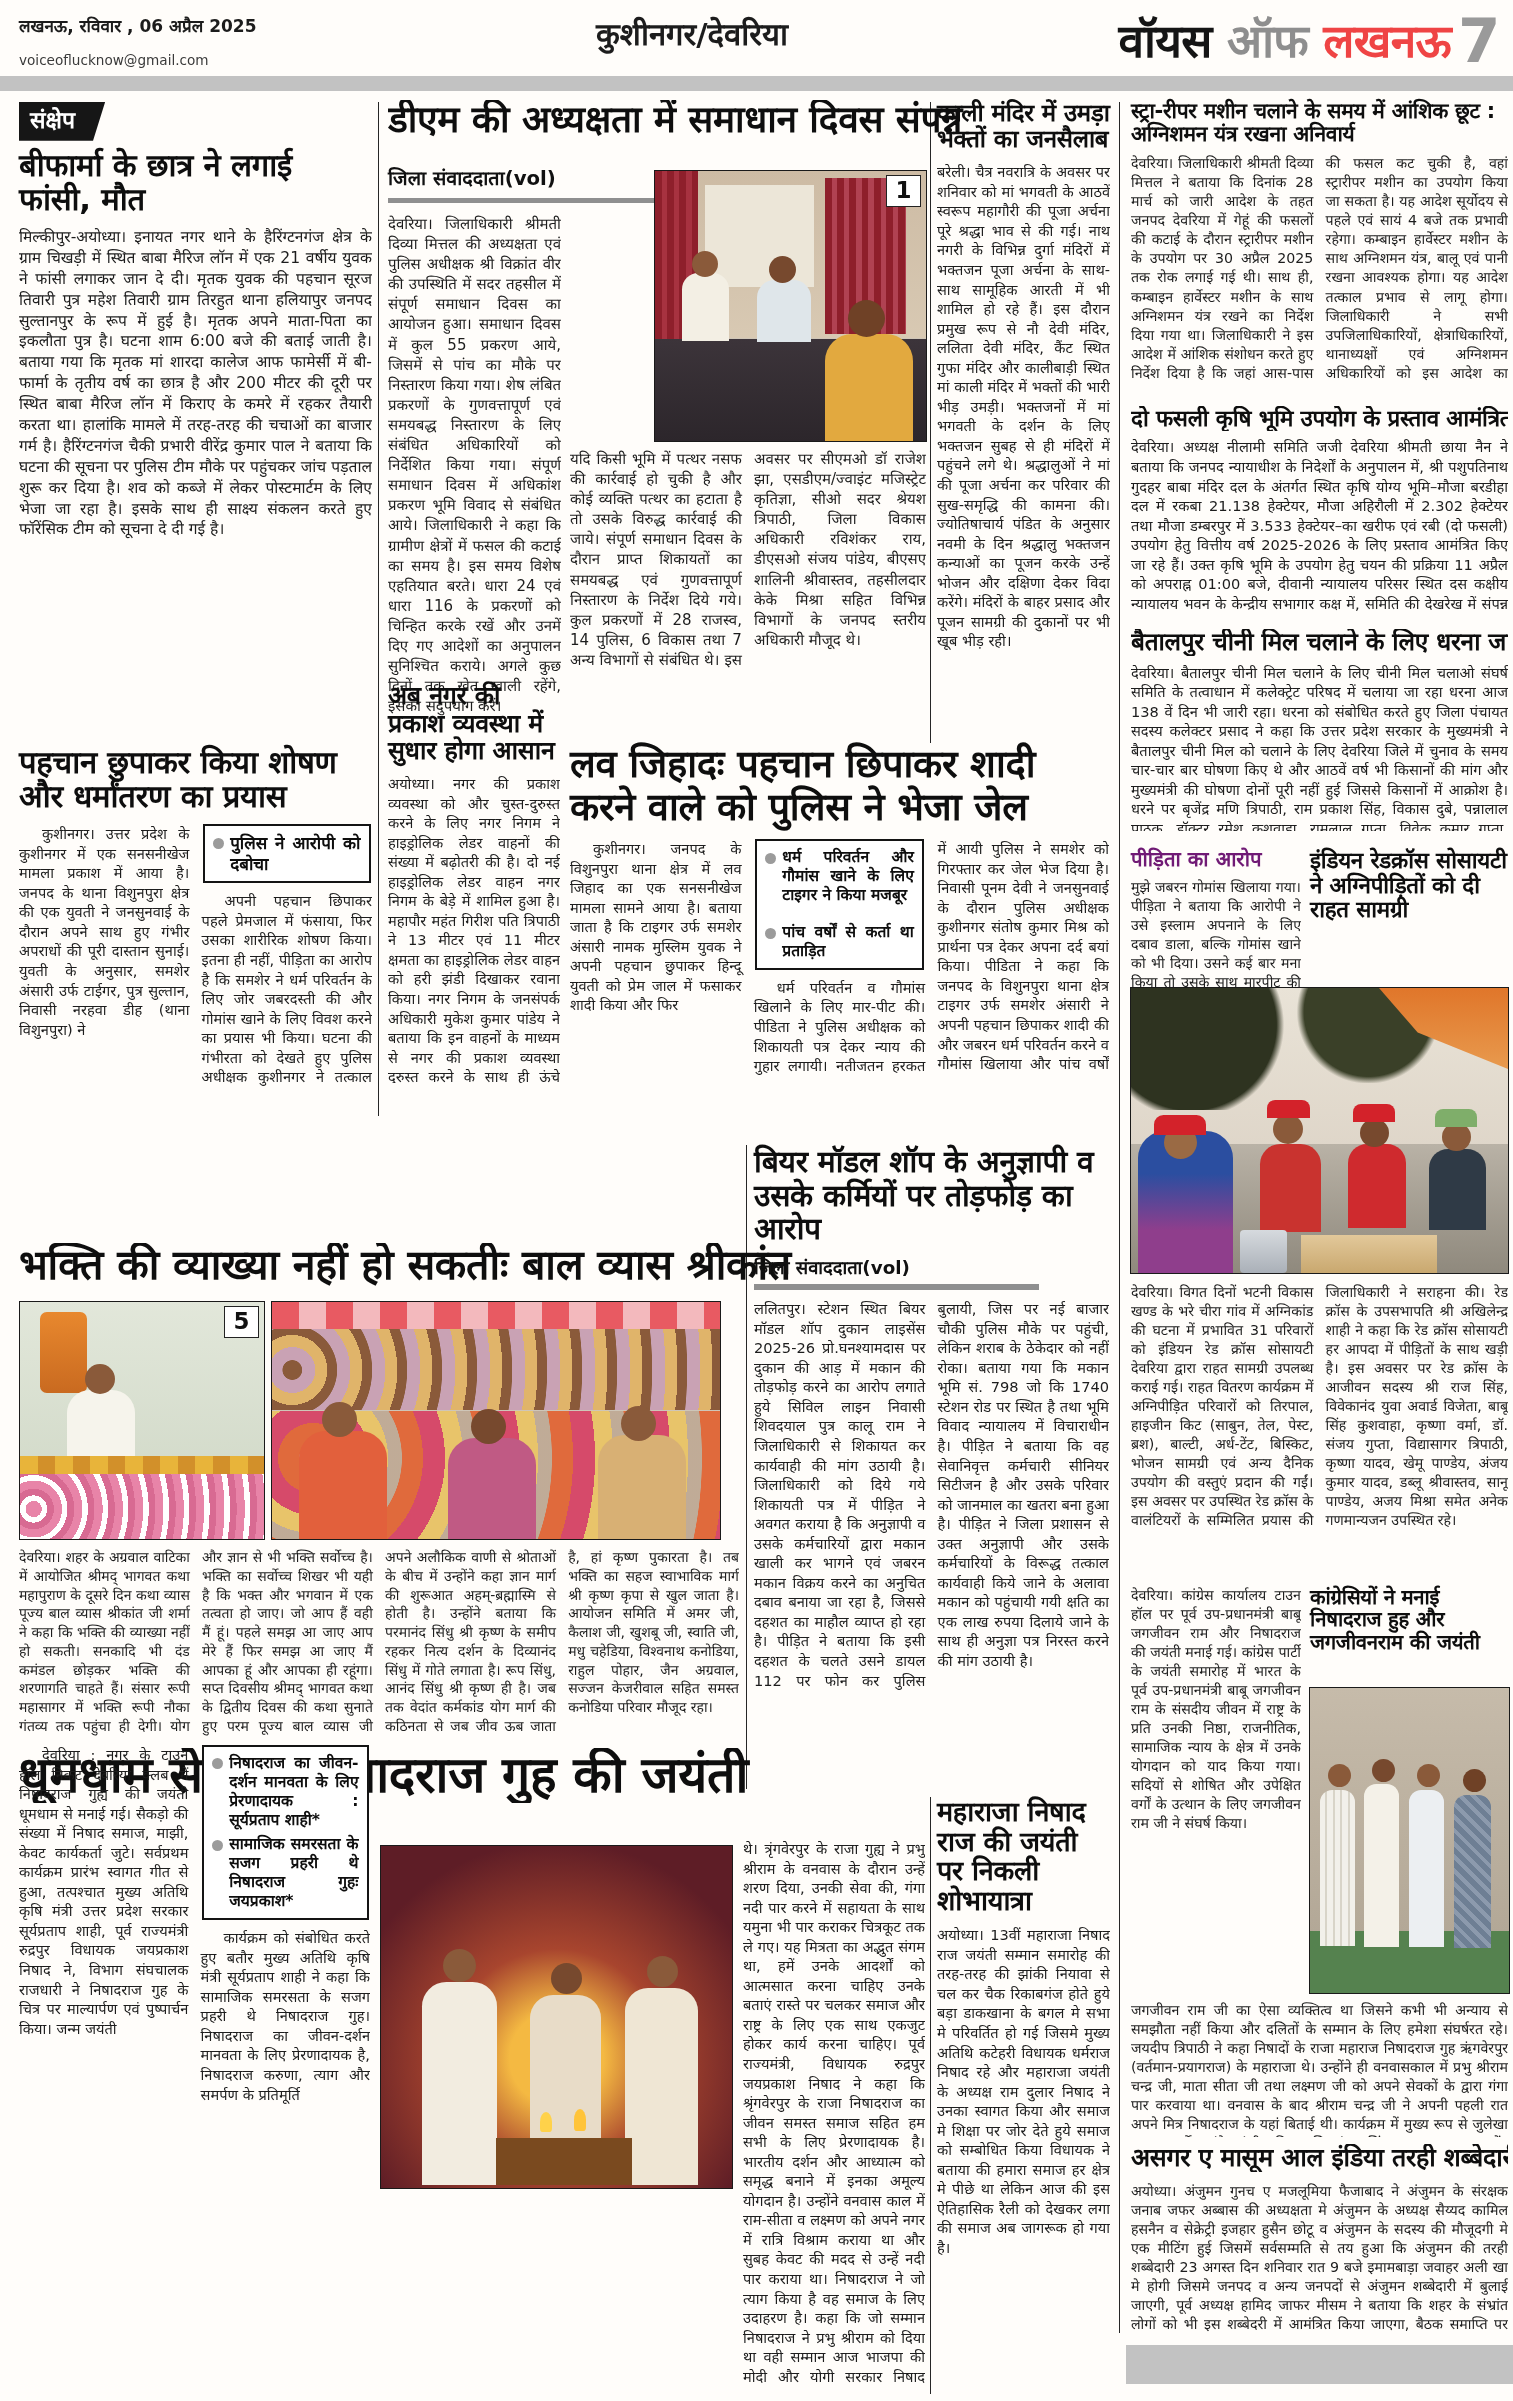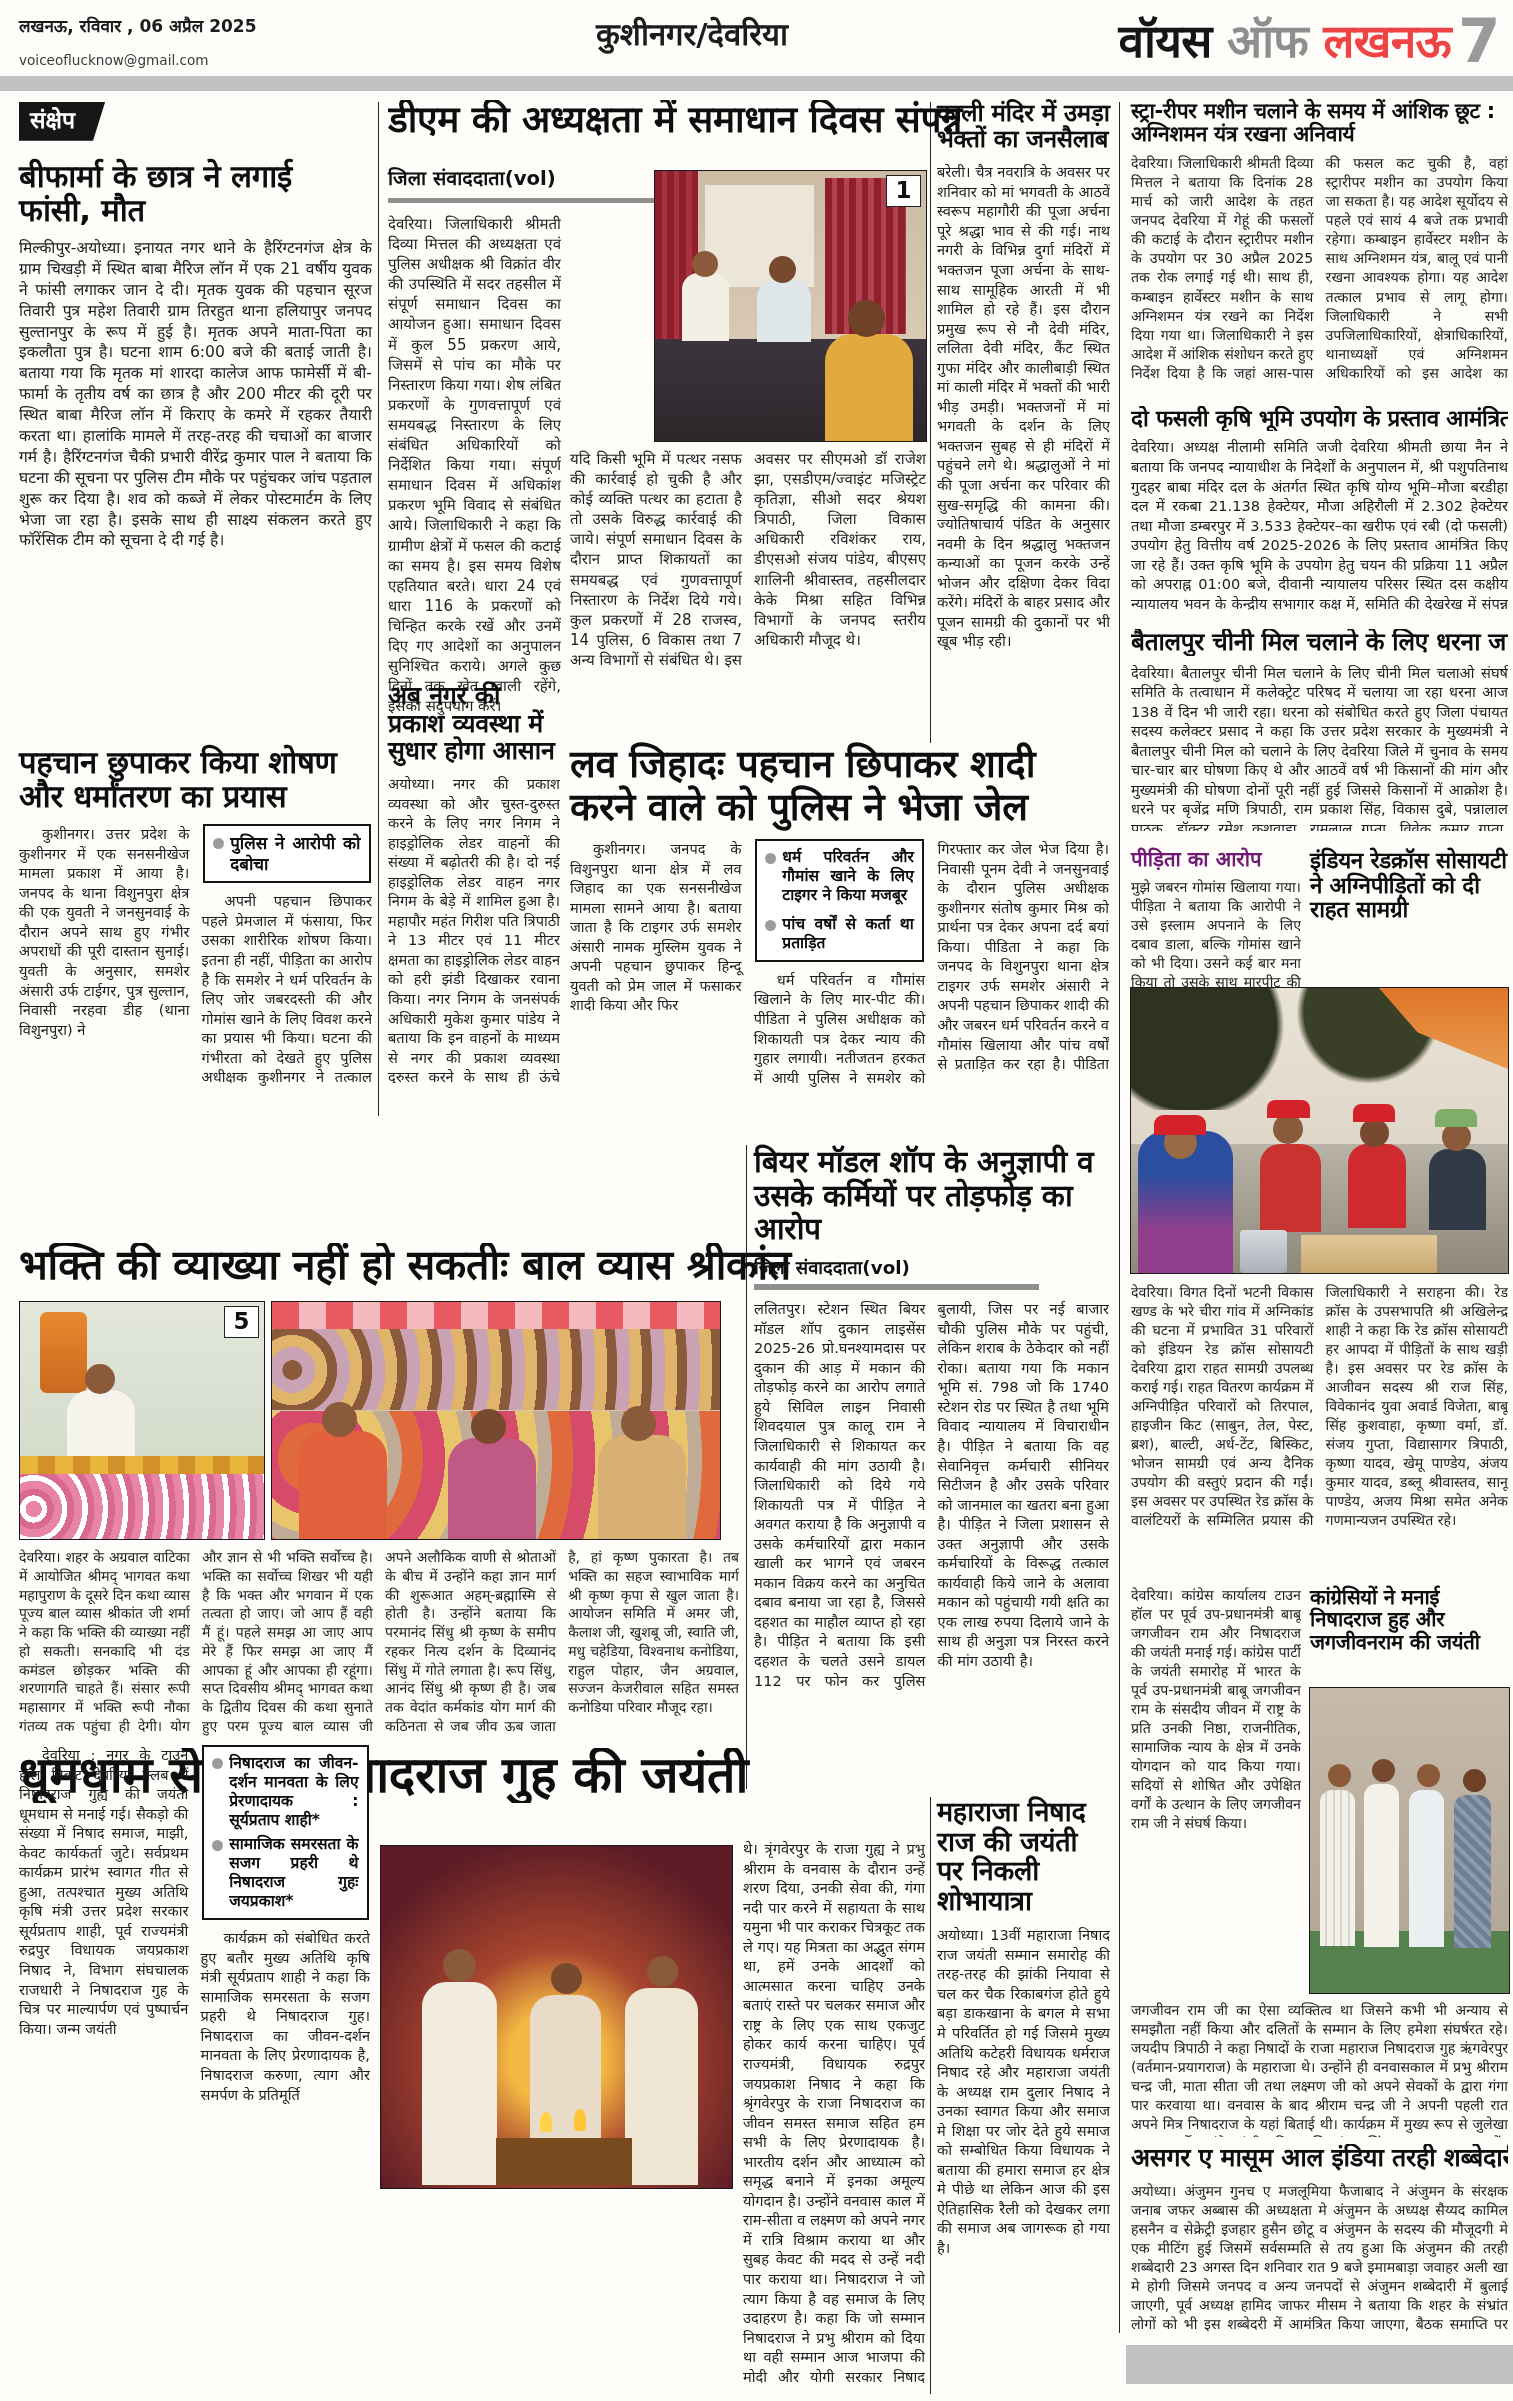--- a/index.html
+++ b/index.html
@@ -49,21 +49,21 @@
   <div class="graybar" style="left:0;top:76px;width:1514px;height:15px;"></div>
 
   <div class="vrule" style="left:378px;top:102px;height:1014px;"></div>
   <div class="vrule" style="left:1119px;top:102px;height:2231px;"></div>
   <div class="vrule" style="left:930px;top:102px;height:641px;"></div>
   <div class="vrule" style="left:746px;top:1145px;height:644px;"></div>
   <div class="vrule" style="left:930px;top:1797px;height:597px;"></div>
 
   <div class="abs" style="left:19px;top:102px;width:353px;">
     <div class="tag" style="font-size:23px;">संक्षेप</div>
-    <div class="hl" style="font-size:31px;margin-top:18px;">बीफार्मा के छात्र ने लगाई फांसी, मौत</div>
+    <div class="hl" style="font-size:31px;margin-top:7px;">बीफार्मा के छात्र ने लगाई फांसी, मौत</div>
     <div class="bt clip" style="font-size:15.6px;height:502px;margin-top:11px;">मिल्कीपुर-अयोध्या। इनायत नगर थाने के हैरिंग्टनगंज क्षेत्र के ग्राम चिखड़ी में स्थित बाबा मैरिज लॉन में एक 21 वर्षीय युवक ने फांसी लगाकर जान दे दी। मृतक युवक की पहचान सूरज तिवारी पुत्र महेश तिवारी ग्राम तिरहुत थाना हलियापुर जनपद सुल्तानपुर के रूप में हुई है। मृतक अपने माता-पिता का इकलौता पुत्र है। घटना शाम 6:00 बजे की बताई जाती है। बताया गया कि मृतक मां शारदा कालेज आफ फामेर्सी में बी-फार्मा के तृतीय वर्ष का छात्र है और 200 मीटर की दूरी पर स्थित बाबा मैरिज लॉन में किराए के कमरे में रहकर तैयारी करता था। हालांकि मामले में तरह-तरह की चचाओं का बाजार गर्म है। हैरिंग्टनगंज चैकी प्रभारी वीरेंद्र कुमार पाल ने बताया कि घटना की सूचना पर पुलिस टीम मौके पर पहुंचकर जांच पड़ताल शुरू कर दिया है। शव को कब्जे में लेकर पोस्टमार्टम के लिए भेजा जा रहा है। इसके साथ ही साक्ष्य संकलन करते हुए फॉरेंसिक टीम को सूचना दे दी गई है।</div>
   </div>
 
   <div class="abs hl nowrap" style="left:388px;top:100px;width:720px;font-size:37px;">डीएम की अध्यक्षता में समाधान दिवस संपन्न</div>
   <div class="abs byline" style="left:388px;top:164px;font-size:19.7px;">जिला संवाददाता(vol)</div>
   <div class="abs byrule" style="left:388px;top:198px;width:434px;"></div>
 
   <div class="photo" style="left:654px;top:170px;width:271px;height:270px;">
     <div class="ph" style="left:0;top:0;width:100%;height:62%;background:linear-gradient(#cdbba4,#d8c9b3);"></div>
     <div class="ph" style="left:0;top:0;width:43px;height:170px;background:repeating-linear-gradient(90deg,#8e1f2b 0 6.8px,#a73240 6.8px 12.2px);"></div>
@@ -177,21 +177,21 @@
 
   <div class="abs" style="left:570px;top:743px;width:539px;">
     <div class="hl" style="font-size:38px;line-height:1.12;">लव जिहादः पहचान छिपाकर शादी करने वाले को पुलिस ने भेजा जेल</div>
     <div class="bt clip cols3" style="font-size:14.6px;height:250px;margin-top:11px;">
       <p>कुशीनगर। जनपद के विशुनपुरा थाना क्षेत्र में लव जिहाद का एक सनसनीखेज मामला सामने आया है। बताया जाता है कि टाइगर उर्फ समशेर अंसारी नामक मुस्लिम युवक ने अपनी पहचान छुपाकर हिन्दू युवती को प्रेम जाल में फसाकर शादी किया और फिर</p>
       <div class="bbox">
         <div class="bl" style="font-size:15.6px;">
           <span class="dot"></span>
           <span>धर्म परिवर्तन और गौमांस खाने के लिए टाइगर ने किया मजबूर</span>
         </div>
-        <div class="bl" style="font-size:15.6px;margin-top:10px;">
+        <div class="bl" style="font-size:15.6px;margin-top:18px;">
           <span class="dot"></span>
           <span>पांच वर्षों से कर्ता था प्रताड़ित</span>
         </div>
       </div>
       <p>धर्म परिवर्तन व गौमांस खिलाने के लिए मार-पीट की। पीडिता ने पुलिस अधीक्षक को शिकायती पत्र देकर न्याय की गुहार लगायी। नतीजतन हरकत में आयी पुलिस ने समशेर को गिरफ्तार कर जेल भेज दिया है। निवासी पूनम देवी ने जनसुनवाई के दौरान पुलिस अधीक्षक कुशीनगर संतोष कुमार मिश्र को प्रार्थना पत्र देकर अपना दर्द बयां किया। पीडिता ने कहा कि जनपद के विशुनपुरा थाना क्षेत्र टाइगर उर्फ समशेर अंसारी ने अपनी पहचान छिपाकर शादी की और जबरन धर्म परिवर्तन करने व गौमांस खिलाया और पांच वर्षों से प्रताड़ित कर रहा है। पीडिता की दास्तां सुन पुलिस अधीक्षक गंभीर हो गये उन्होने विशुनपुरा थाने को तत्काल कार्रवाई करने का निर्देश दिया। एसपी के निर्देश के अनुपालन में विशुनपुरा पुलिस आरोपी टाइगर के खिलाफ मुकदमा संख्या 0089/2025 धारा 69, 191(2), 115(2), 352 बीएनएस के तहत दर्ज कर आरोपी टाइगर उर्फ समसेर अंसारी को गिरफ्तार कर जेल भेज दिया।</p>
     </div>
   </div>
 
   <div class="abs hl nowrap" style="left:19px;top:1243px;width:1091px;font-size:41px;">भक्ति की व्याख्या नहीं हो सकतीः बाल व्यास श्रीकांत</div>
 

